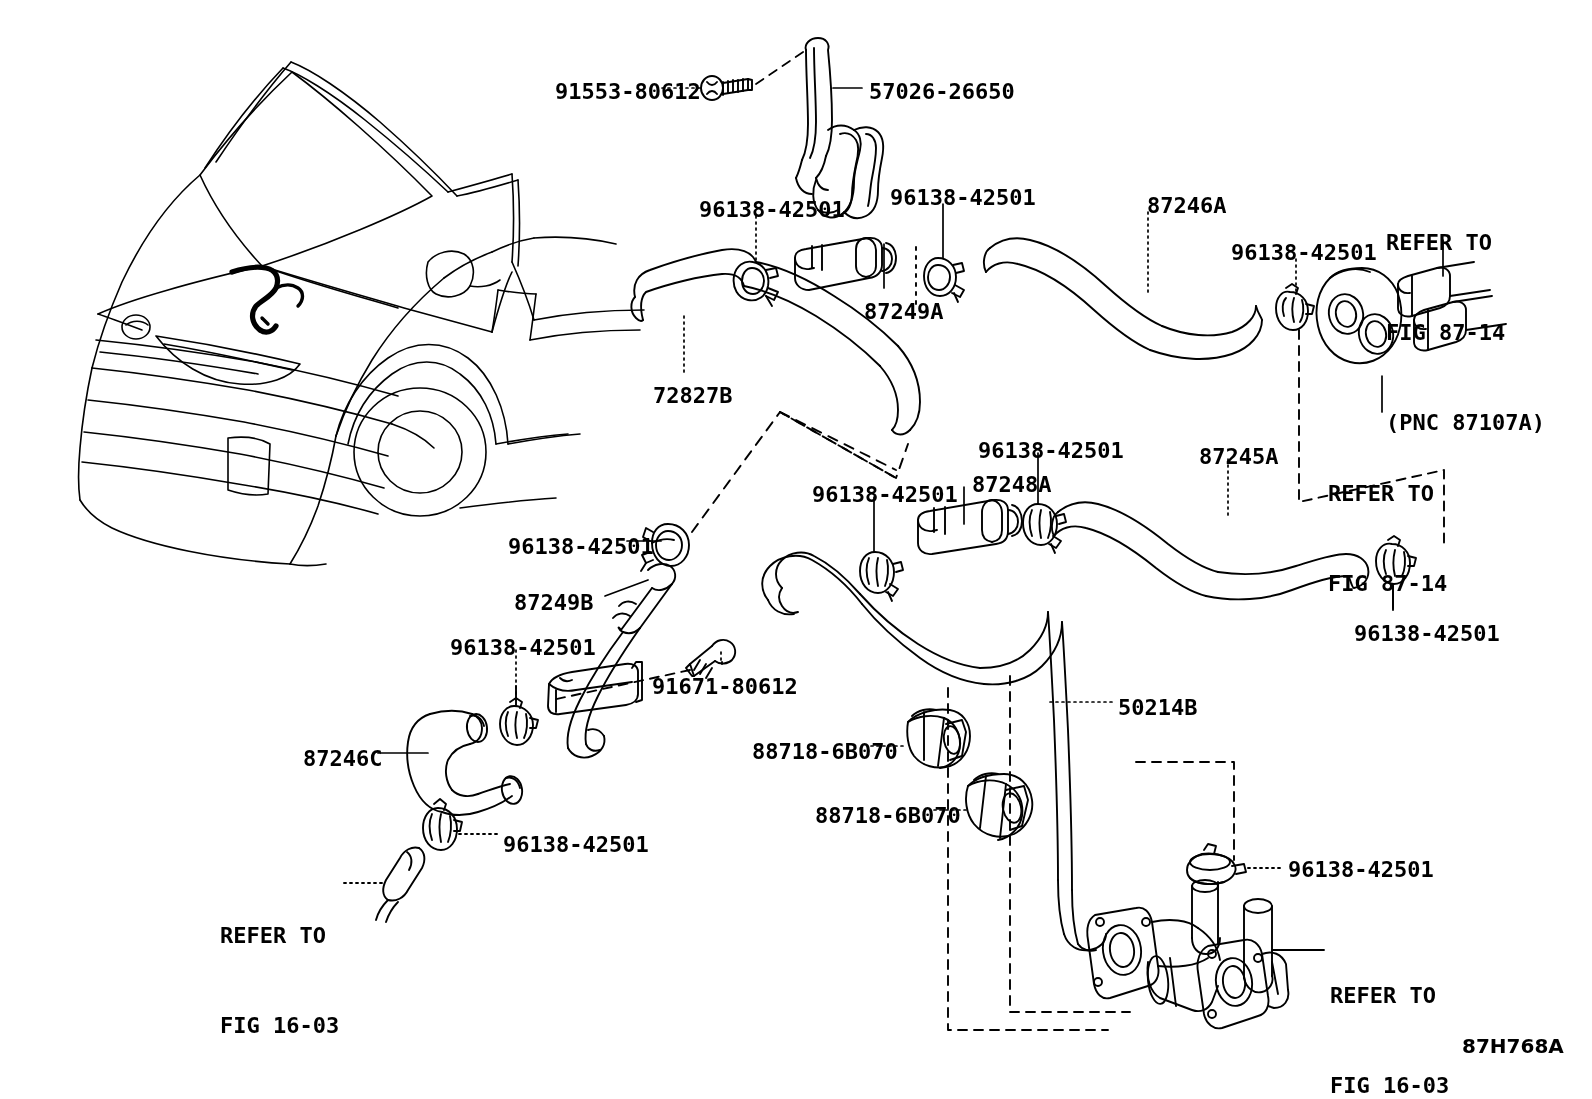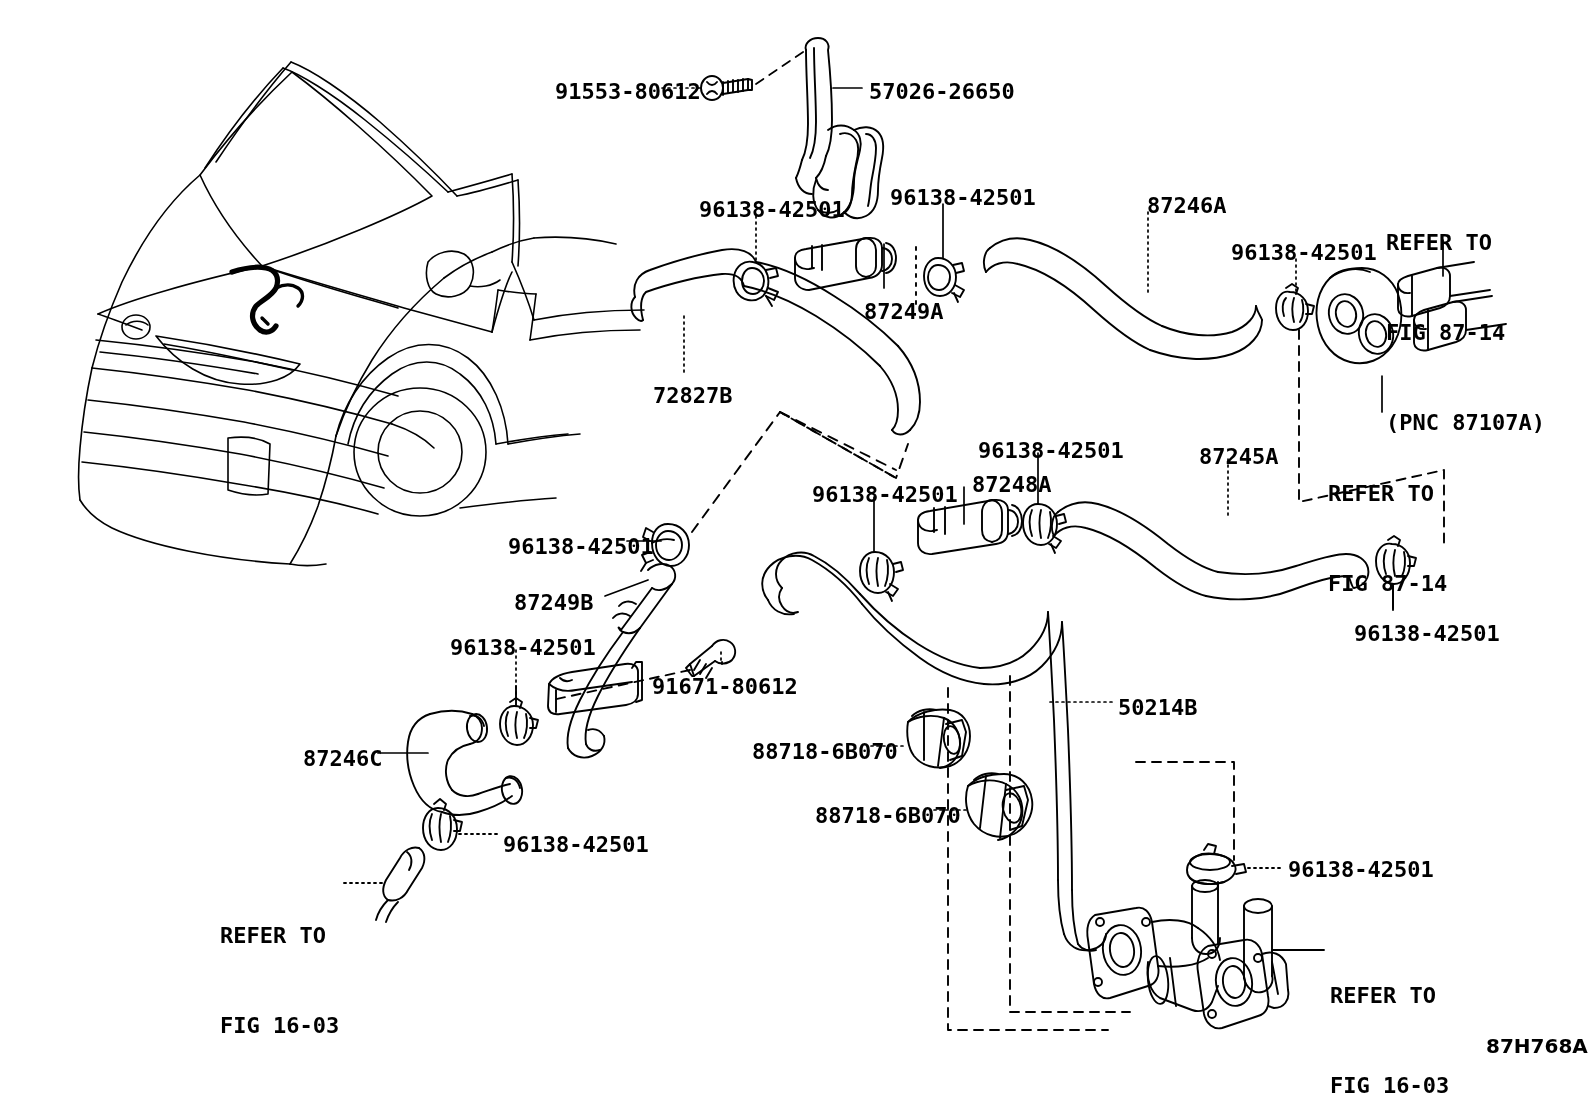--- a/index.html
+++ b/index.html
@@ -630,15 +630,15 @@
     <div>REFER TO</div>
     <div>FIG 16-03</div>
     
   </div>
   <div class="lbl multi" style="left:1330px;top:921px;">
     <div>REFER TO</div>
     <div>FIG 16-03</div>
     
   </div>
 
-  <div class="code" style="left:1462px;top:1034px;margin-left:24px;">87H768A</div>
+  <div class="code" style="left:1462px;top:1034px;">87H768A</div>
 
 </div>
 
 </body></html>

